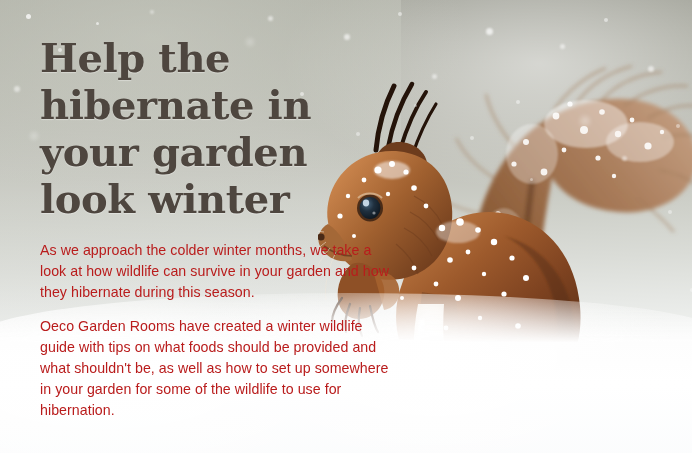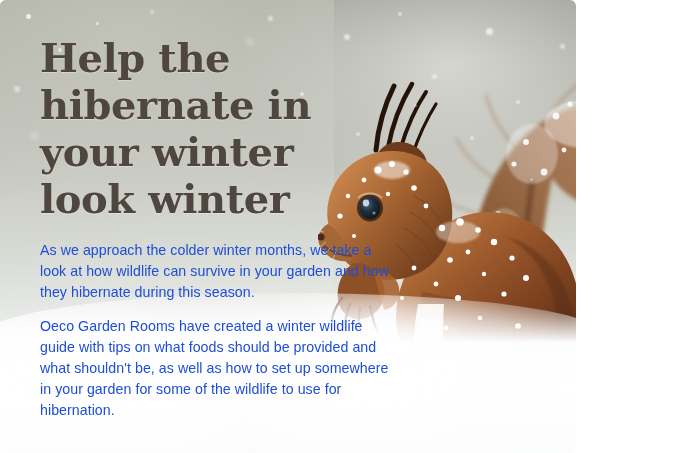--- a/index.html
+++ b/index.html
@@ -3,25 +3,24 @@
 <meta charset="utf-8">
 <title>Help the wildlife in your garden this winter</title>
 <style>
   html, body {
     margin: 0;
     padding: 0;
     background: #ffffff;
   }
   .banner {
     position: relative;
-    width: 576px;
+    width: 692px;
     height: 453px;
     overflow: hidden;
     font-family: "Liberation Sans", sans-serif;
-    border-radius: 6px;
     -webkit-font-smoothing: antialiased;
   }
 
   
   .photo-bg {
     position: absolute;
     inset: 0;
     background:
       radial-gradient(ellipse 60% 45% at 78% 14%, rgba(255,255,255,0.50) 0%, rgba(255,255,255,0) 62%),
       radial-gradient(ellipse 70% 55% at 22% 8%, rgba(208,210,200,0.55) 0%, rgba(208,210,200,0) 65%),
@@ -121,21 +120,21 @@
     text-shadow: 0 1px 1px rgba(255,255,255,0.35);
   }
   .headline .hl-line { display: block; white-space: nowrap; }
 
   .body-copy { margin-top: 18px; width: 352px; }
   .body-copy p {
     margin: 0 0 14px 0;
     font-family: "Liberation Sans", sans-serif;
     font-size: 14.2px;
     line-height: 20.8px;
-    color: #1d4ed8;
+    color: #b91c1c;
     letter-spacing: 0.05px;
   }
   .body-copy p:last-child { margin-bottom: 16px; }
 </style>
 </head>
 <body>
 
 <div class="banner">
 
   <div class="photo-bg"></div>
@@ -387,21 +386,21 @@
     <span class="flake" style="left:120px; top:64px;  width:9px;  height:9px;  opacity:.30; filter:blur(2.4px);"></span>
     <span class="flake" style="left:30px;  top:132px; width:8px;  height:8px;  opacity:.26; filter:blur(2.2px);"></span>
     <span class="flake" style="left:580px; top:116px; width:10px; height:10px; opacity:.30; filter:blur(2.6px);"></span>
     <span class="flake" style="left:246px; top:38px;  width:8px;  height:8px;  opacity:.24; filter:blur(2.0px);"></span>
   </div>
 
   <div class="content">
     <h1 class="headline">
       <span class="hl-line">Help the</span>
       <span class="hl-line">hibernate in</span>
-      <span class="hl-line">your winter</span>
+      <span class="hl-line">your garden</span>
       <span class="hl-line">look winter</span>
     </h1>
 
     <div class="body-copy">
       <p>As we approach the colder winter months, we take a look at how wildlife can survive in your garden and how they hibernate during this season.</p>
       <p>Oeco Garden Rooms  have created a winter wildlife guide with tips on what foods should be provided and what shouldn't be, as well as how to set up somewhere in your garden for some of the wildlife to use for hibernation.</p>
     </div>
   </div>
 
 </div>

